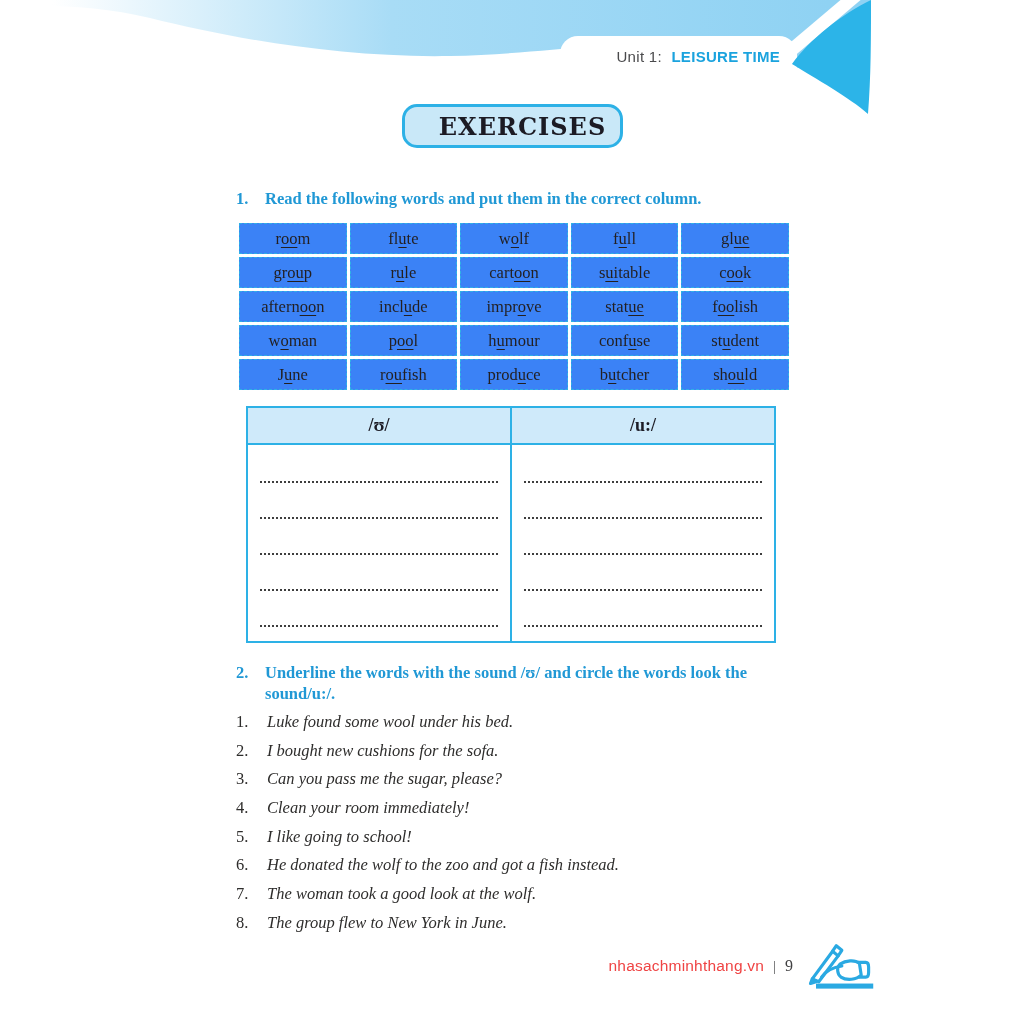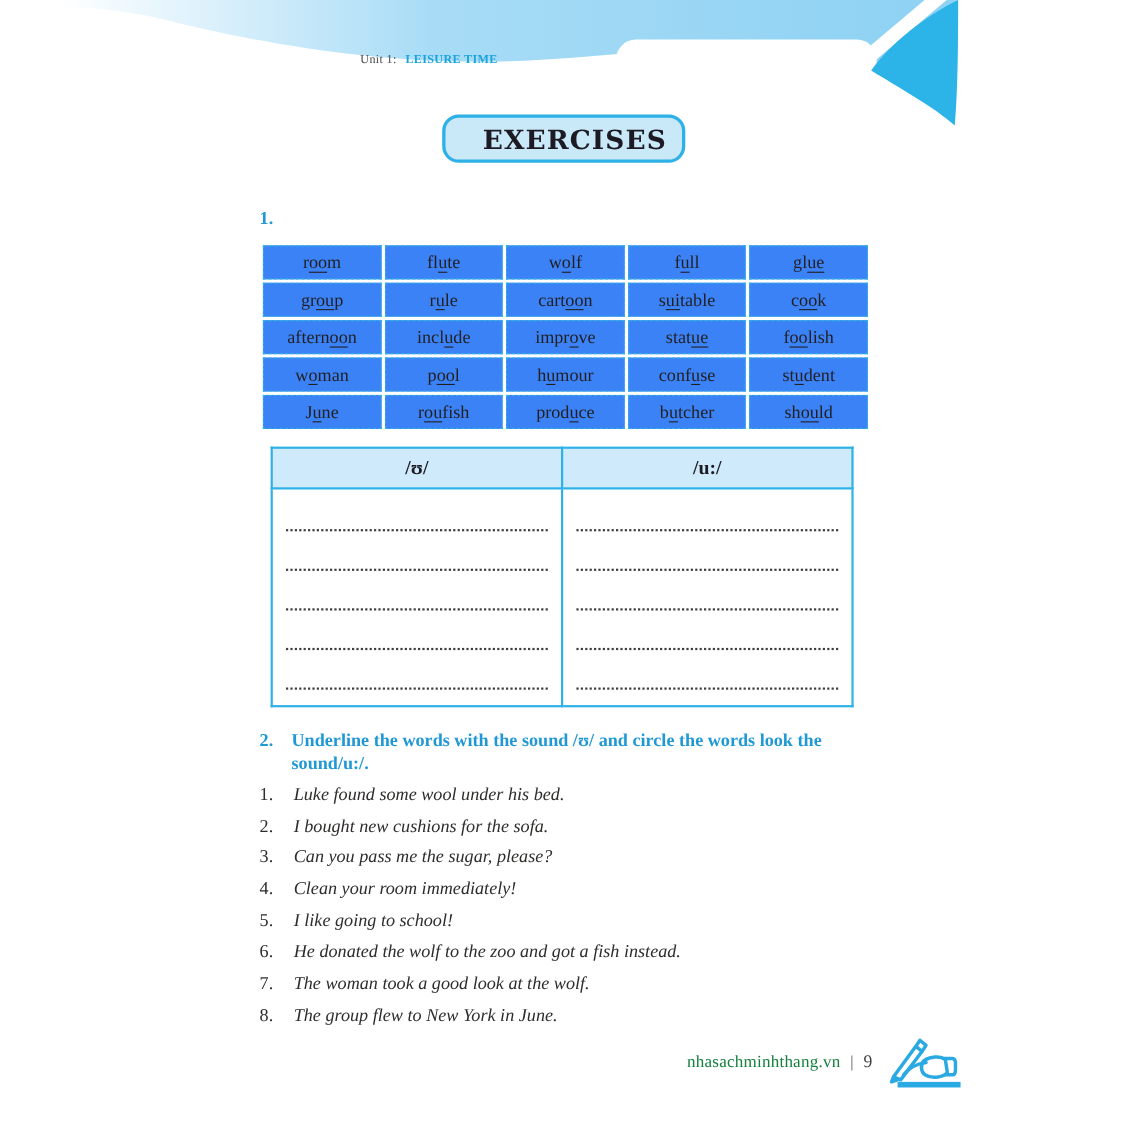--- a/index.html
+++ b/index.html
@@ -3,22 +3,22 @@
 <meta charset="utf-8">
 <style>
   html,body{margin:0;padding:0;}
   body{
     width:1024px;height:1024px;position:relative;background:#ffffff;overflow:hidden;
     font-family:"Liberation Serif","DejaVu Serif",serif;color:#231f20;
   }
   
   .deco{position:absolute;top:0;left:0;width:1024px;height:150px;z-index:0;}
   .unit-line{
-    position:absolute;top:48px;left:0;width:780px;text-align:center;z-index:2;
-    font-family:Liberation Serif, serif;font-size:11px;color:#4a4a4c;
+    position:absolute;top:48px;left:0;width:780px;text-align:right;z-index:2;
+    font-family:Liberation Sans, sans-serif;font-size:15px;color:#4a4a4c;
     letter-spacing:.3px;
   }
   .unit-line .unit-title{color:#1ba3de;font-weight:bold;margin-left:5px;}
   
   .banner{
     position:absolute;left:402px;top:104px;width:221px;height:44px;z-index:2;
     background:#c9e8f8;border:3px solid #2db1e6;border-radius:15px;
     display:flex;align-items:center;justify-content:center;box-sizing:border-box;padding-left:20px;
   }
   .banner span{
@@ -61,22 +61,22 @@
   .sentences{margin-top:10px;}
   .sentence{display:flex;font-size:16.5px;color:#2e2d2c;line-height:16.5px;margin-bottom:12.2px;}
   .snum{width:31px;flex:none;}
   .stext{flex:1;font-style:italic;}
   
   .footer{
     position:absolute;top:942px;left:0;width:878px;z-index:2;
     display:flex;justify-content:flex-end;align-items:center;gap:9px;
   }
   .footer .site{
-    font-family:Liberation Serif, serif;font-size:15.5px;
-    color:#15803d;letter-spacing:.2px;
+    font-family:Liberation Sans, sans-serif;font-size:15.5px;
+    color:#ef4444;letter-spacing:.2px;
   }
   .footer .sep{color:#58595b;font-size:15px;}
   .footer .pnum{font-size:16px;color:#414042;}
   .footer svg{display:block;}
 </style>
 </head>
 <body>
 
 <svg class="deco" viewBox="0 0 1024 150">
   <defs>
@@ -100,20 +100,21 @@
 
 <div class="banner">
   <span>EXERCISES</span>
 </div>
 
 <div class="content">
 
 
   <div class="ex-head first">
     <span class="ex-num">1.</span>
+    <span>Read the following words and put them in the correct column.</span>
   </div>
 
   <table class="word-table">
     <tbody>
         <tr>
           <td><span>r</span><span class="ul">oo</span><span>m</span></td>
           <td><span>fl</span><span class="ul">u</span><span>te</span></td>
           <td><span>w</span><span class="ul">o</span><span>lf</span></td>
           <td><span>f</span><span class="ul">u</span><span>ll</span></td>
           <td><span>gl</span><span class="ul">ue</span><span></span></td>

